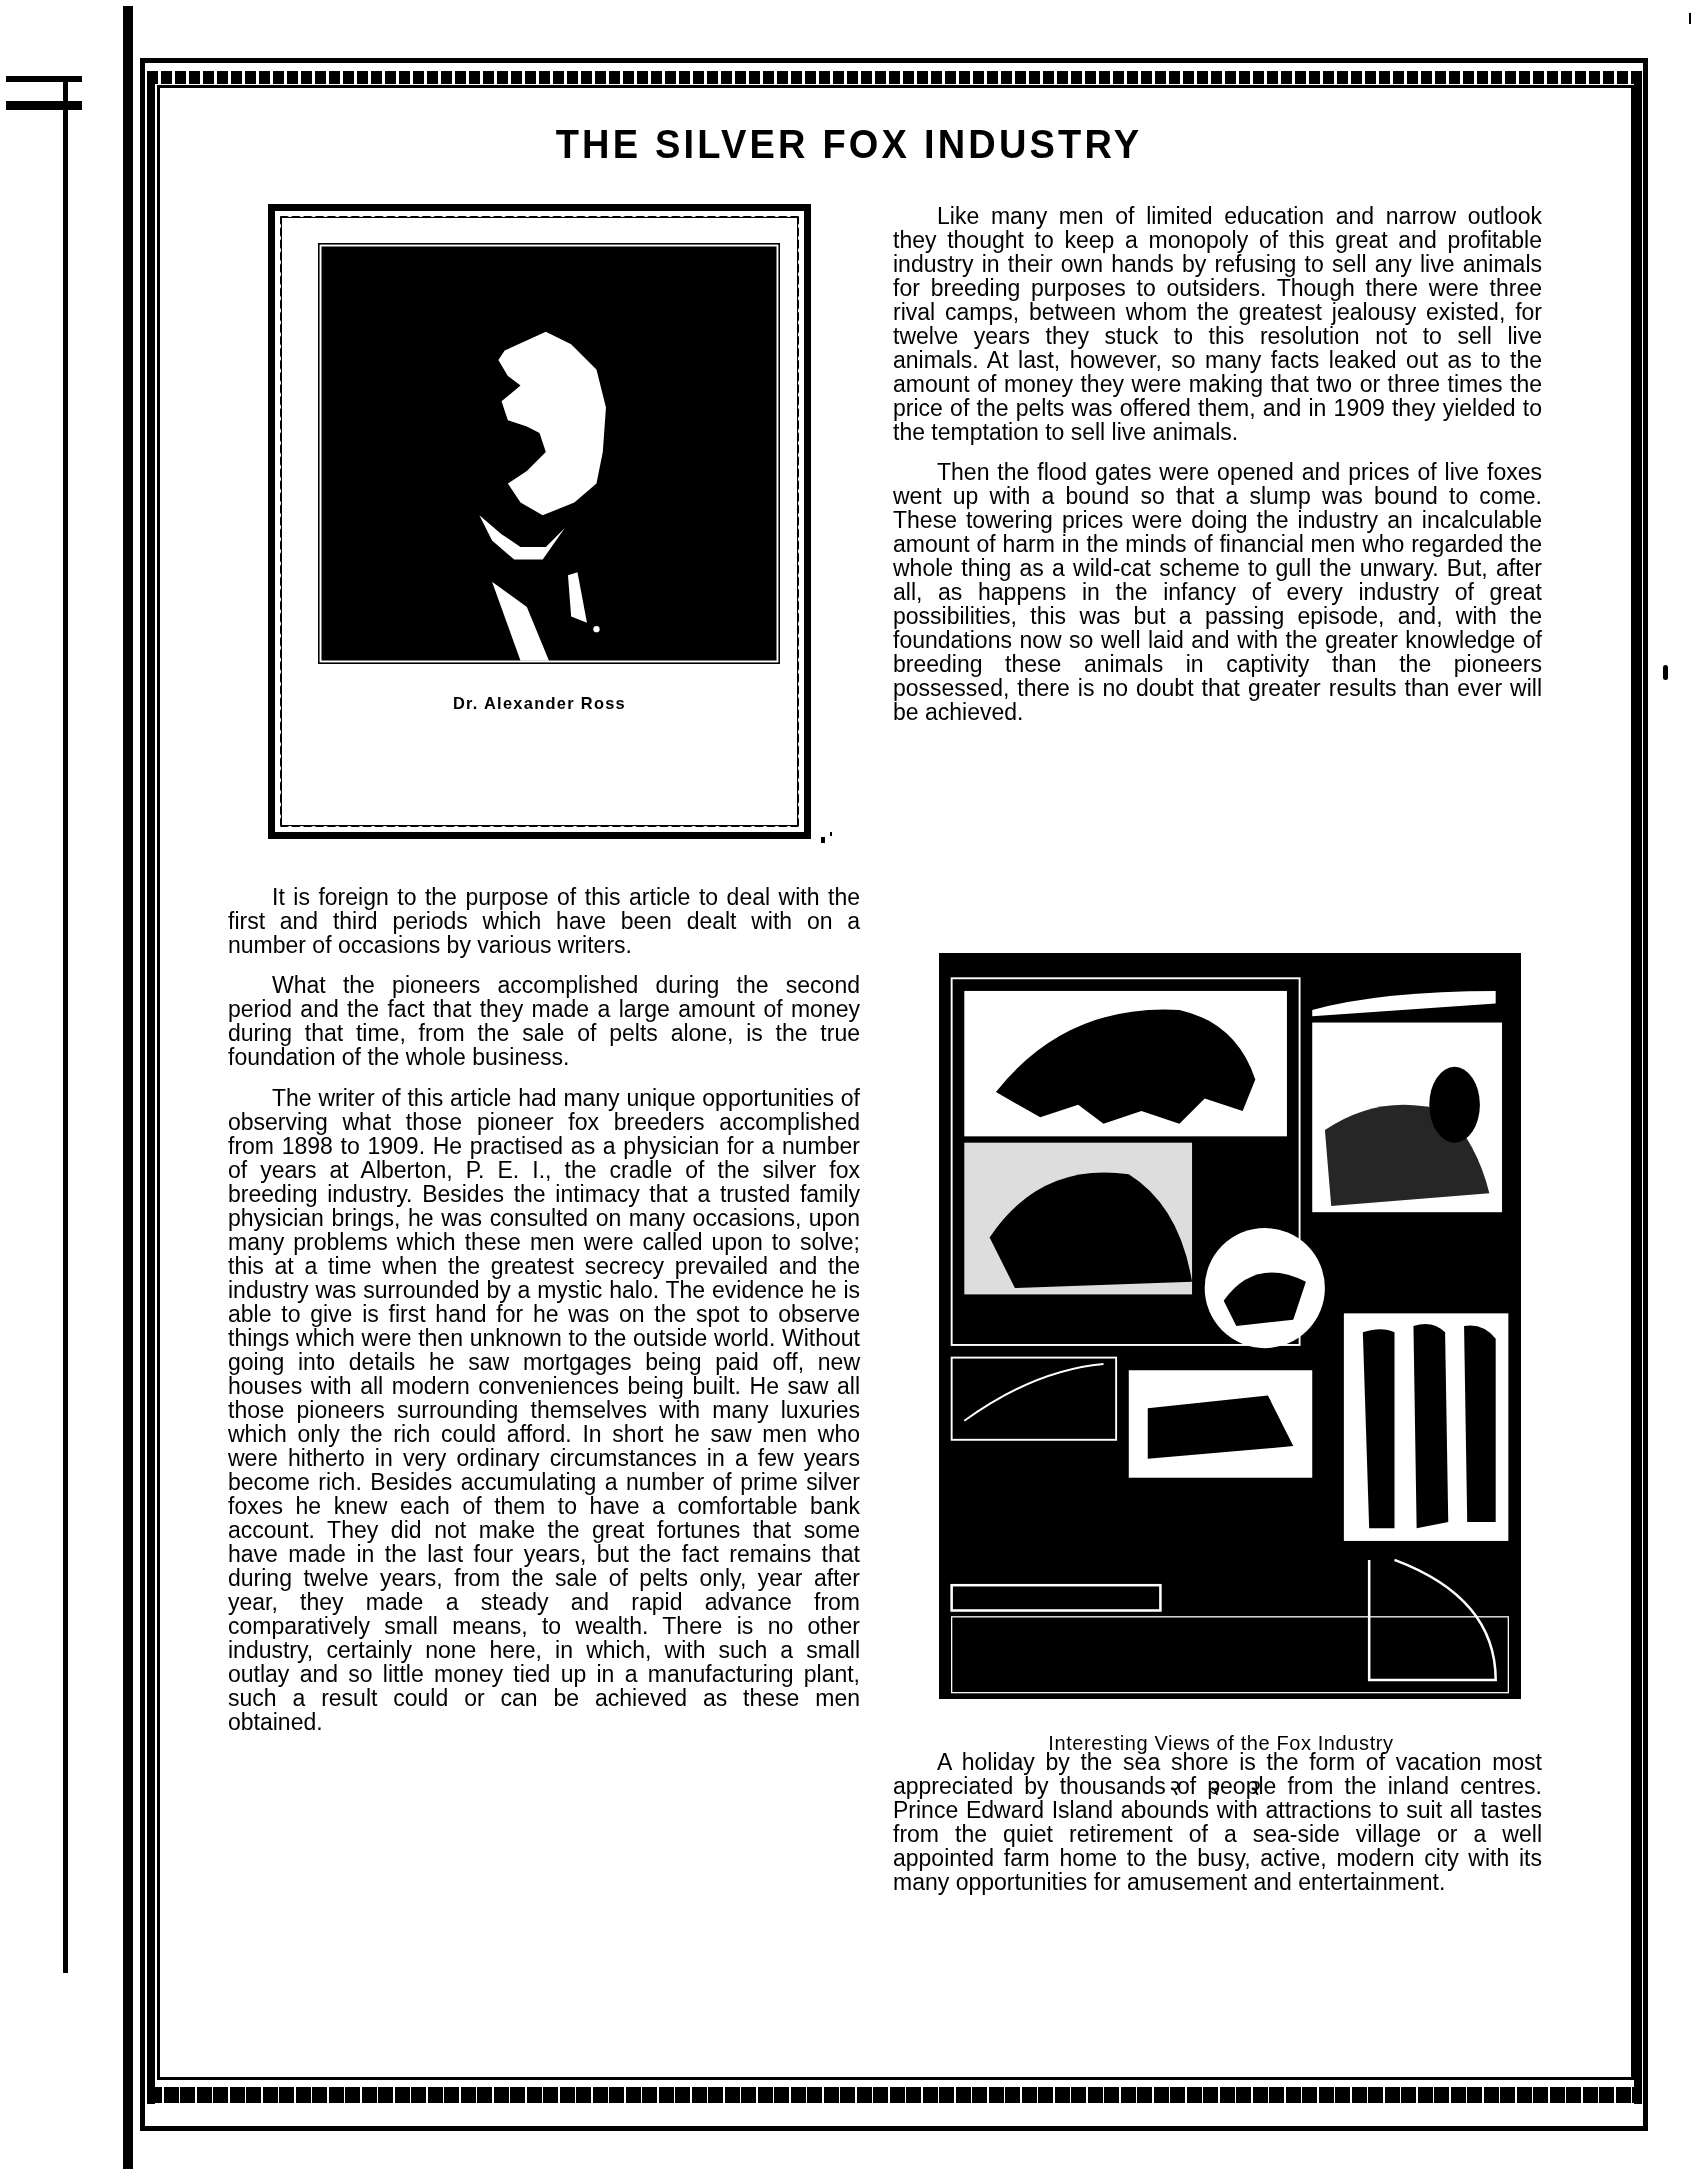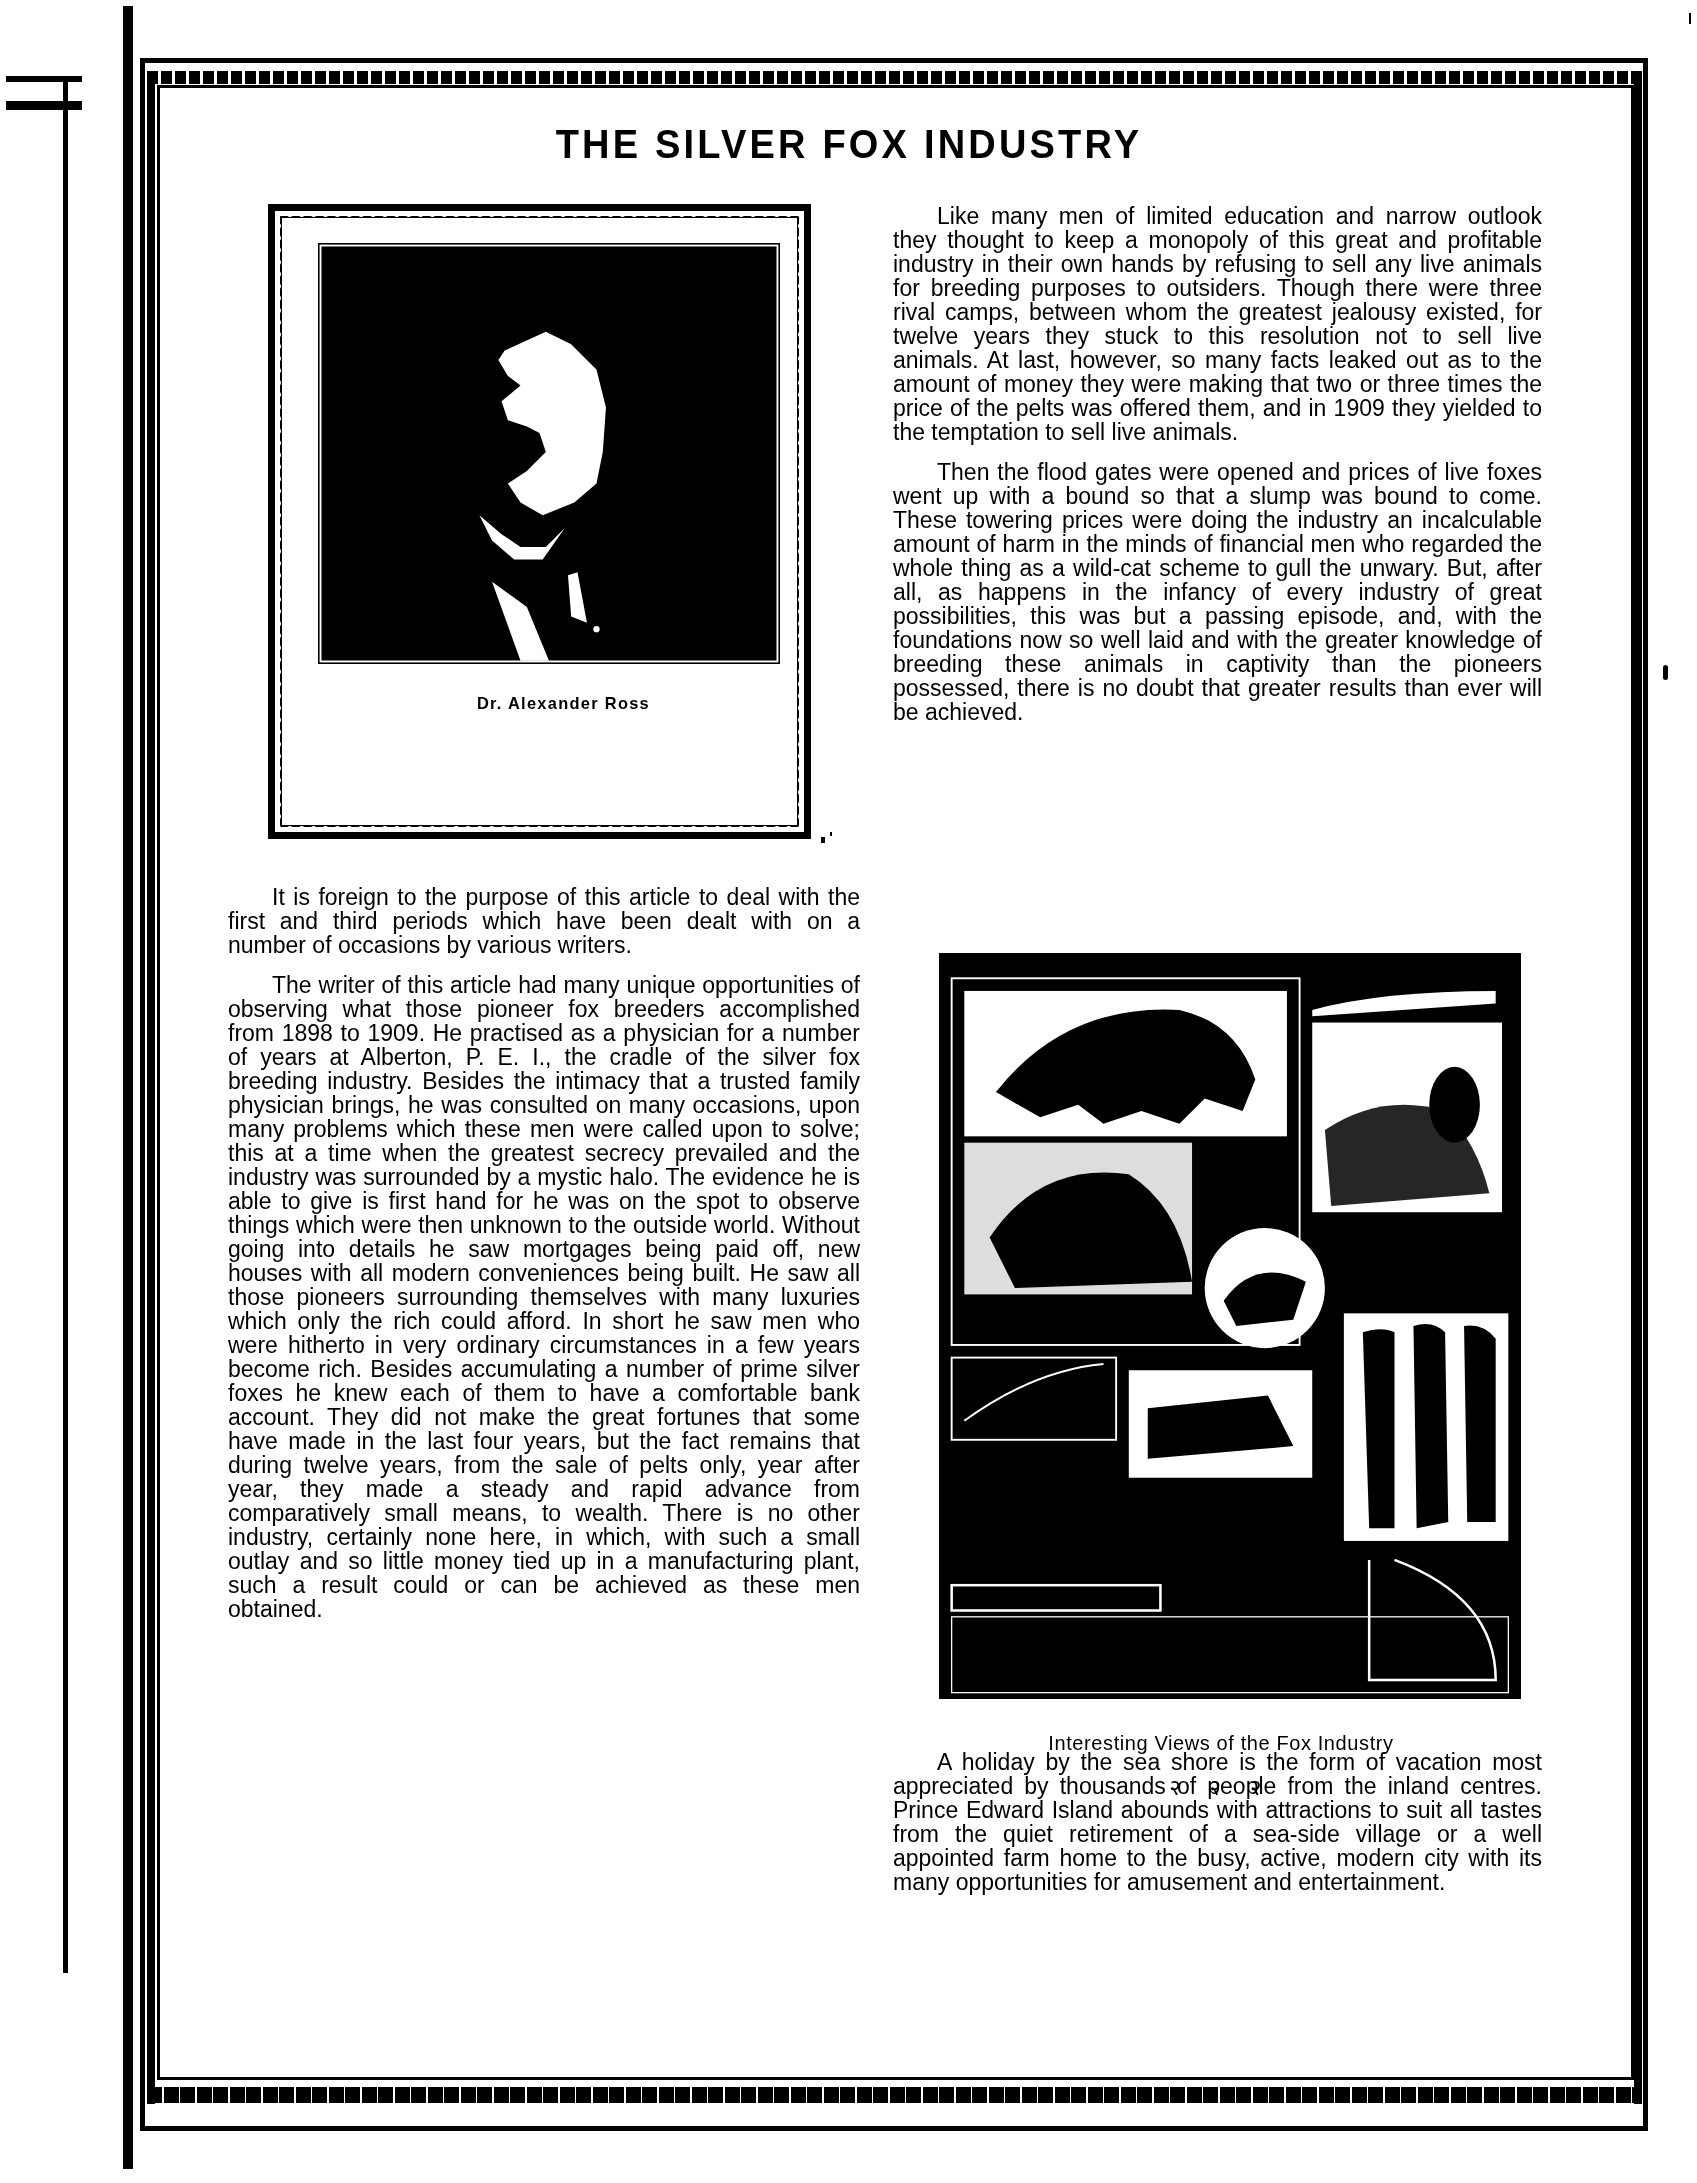--- a/index.html
+++ b/index.html
@@ -26,21 +26,21 @@
   .col-left { left: 228px; top: 885px; width: 632px; }
   .col-right-top { left: 893px; top: 204px; width: 649px; }
   .col-right-bottom { left: 893px; top: 1750px; width: 649px; }
 
   
   .portrait-frame { position: absolute; left: 268px; top: 204px; width: 543px; height: 635px; border: 7.6px solid #000; box-sizing: border-box;
     background: #fff; outline: 2.5px solid #000; outline-offset: -14px; }
   .portrait-border-pattern { position: absolute; inset: 0; border: 6.3px dotted #fff; pointer-events: none; }
   .portrait-photo { position: absolute; left: 318px; top: 243px; width: 462px; height: 421px; background: #000; }
   .portrait-photo svg { width: 100%; height: 100%; display: block; }
-  .portrait-caption { position: absolute; left: 268px; width: 543px; top: 694px; text-align: center; font-size: 16.4px; font-weight: bold; letter-spacing: 1.3px; padding-left: 24px; }
+  .portrait-caption { position: absolute; left: 268px; width: 543px; top: 694px; text-align: center; font-size: 16.4px; font-weight: bold; letter-spacing: 1.3px; }
 
   
   .collage { position: absolute; left: 939px; top: 953px; width: 582px; height: 746px; background: #000; }
   .collage svg { width: 100%; height: 100%; display: block; }
   .collage-caption { position: absolute; left: 873px; width: 696px; top: 1732px; text-align: center; font-size: 20px; font-weight: normal; letter-spacing: 0.6px; }
   .ornament { position: absolute; left: 873px; width: 696px; top: 1771px; text-align: center; font-size: 22px; letter-spacing: 11.4px; }
 
   .speck { position: absolute; background: #000; }
 </style>
 </head>
@@ -70,20 +70,21 @@
     <path d="M255 430 L290 460 L320 480 L360 480 L390 450 L355 500 L310 500 L275 470 Z" fill="#fff"></path>
     <path d="M275 535 L330 575 L365 660 L320 660 Z" fill="#fff"></path>
     <path d="M395 525 L410 520 L425 600 L400 590 Z" fill="#fff"></path>
     <circle cx="440" cy="610" r="5" fill="#fff"></circle>
   </svg>
 </div>
 <div class="portrait-caption">Dr. Alexander Ross</div>
 
 <div class="col col-left">
   <p>It is foreign to the purpose of this article to deal with the first and third periods which have been dealt with on a number of occasions by various writers.</p>
+  <p>What the pioneers accomplished during the second period and the fact that they made a large amount of money during that time, from the sale of pelts alone, is the true foundation of the whole business.</p>
   <p>The writer of this article had many unique opportunities of observing what those pioneer fox breeders accomplished from 1898 to 1909. He practised as a physician for a number of years at Alberton, P. E. I., the cradle of the silver fox breeding industry. Besides the intimacy that a trusted family physician brings, he was consulted on many occasions, upon many problems which these men were called upon to solve; this at a time when the greatest secrecy prevailed and the industry was surrounded by a mystic halo. The evidence he is able to give is first hand for he was on the spot to observe things which were then unknown to the outside world. Without going into details he saw mortgages being paid off, new houses with all modern conveniences being built. He saw all those pioneers surrounding themselves with many luxuries which only the rich could afford. In short he saw men who were hitherto in very ordinary circumstances in a few years become rich. Besides accumulating a number of prime silver foxes he knew each of them to have a comfortable bank account. They did not make the great fortunes that some have made in the last four years, but the fact remains that during twelve years, from the sale of pelts only, year after year, they made a steady and rapid advance from comparatively small means, to wealth. There is no other industry, certainly none here, in which, with such a small outlay and so little money tied up in a manufacturing plant, such a result could or can be achieved as these men obtained.</p>
 </div>
 
 <div class="col col-right-top">
   <p>Like many men of limited education and narrow outlook they thought to keep a monopoly of this great and profitable industry in their own hands by refusing to sell any live animals for breeding purposes to outsiders. Though there were three rival camps, between whom the greatest jealousy existed, for twelve years they stuck to this resolution not to sell live animals. At last, however, so many facts leaked out as to the amount of money they were making that two or three times the price of the pelts was offered them, and in 1909 they yielded to the temptation to sell live animals.</p>
   <p>Then the flood gates were opened and prices of live foxes went up with a bound so that a slump was bound to come. These towering prices were doing the industry an incalculable amount of harm in the minds of financial men who regarded the whole thing as a wild-cat scheme to gull the unwary. But, after all, as happens in the infancy of every industry of great possibilities, this was but a passing episode, and, with the foundations now so well laid and with the greater knowledge of breeding these animals in captivity than the pioneers possessed, there is no doubt that greater results than ever will be achieved.</p>
 </div>
 
 <div class="collage">
   <svg viewBox="0 0 920 1180" preserveAspectRatio="none">

